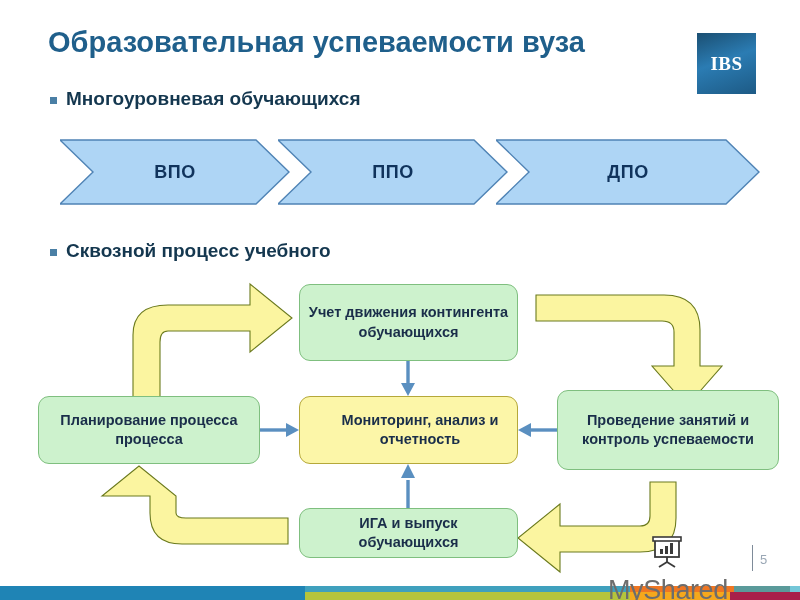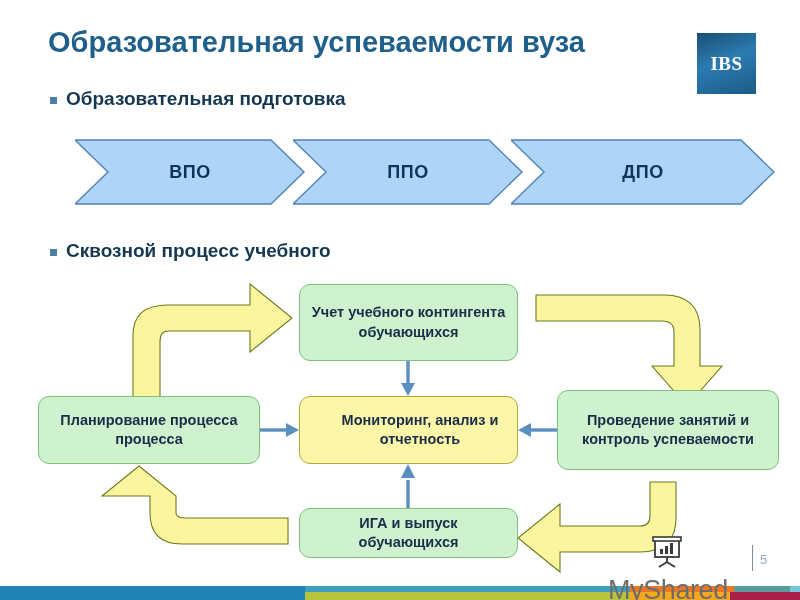--- a/index.html
+++ b/index.html
@@ -73,21 +73,21 @@
     font-weight: bold;
     color: #14374f;
     white-space: nowrap;
   }
   #bullet-1 { left: 50px; top: 88px; }
   #bullet-2 { left: 50px; top: 240px; }
 
   
   .chev-row {
     position: absolute;
-    left: 75px;
+    left: 60px;
     top: 139px;
     width: 700px;
     height: 66px;
   }
   .chev {
     position: absolute;
     top: 0;
     height: 66px;
     display: flex;
     align-items: center;
@@ -205,21 +205,21 @@
 <div id="slide">
 
   <div class="slide-title">Образовательная успеваемости вуза</div>
 
   <div class="ibs-logo">
     <span class="ibs-text">IBS</span>
   </div>
 
   <div class="bullet-row" id="bullet-1">
     <span class="bullet-sq"></span>
-    <span class="bullet-text">Образовательная подготовка</span>
+    <span class="bullet-text">Многоуровневая обучающихся</span>
   </div>
 
   <div class="chev-row">
 
     <div class="chev" id="chev-0" style="left:0px; width:230px;">
       <svg width="230" height="66" viewBox="0 0 230 66">
         <polygon points="0,1 196,1 229,33 196,65 0,65 33,33" fill="#aed5f5" stroke="#4f83b5" stroke-width="1.4"></polygon>
       </svg>
       <span class="chev-label">ВПО</span>
     </div>
@@ -273,21 +273,21 @@
       </g>
 
       <g>
         <line x1="408" y1="238" x2="408" y2="210" stroke="#5a8fc0" stroke-width="3.4"></line>
         <polygon points="408,194 401,208 415,208" fill="#5a8fc0"></polygon>
       </g>
 
     </svg>
 
     <div class="node green" id="node-top">
-      <span>Учет учебного контингента обучающихся</span>
+      <span>Учет движения контингента обучающихся</span>
     </div>
 
     <div class="node green" id="node-left">
       <span>Планирование процесса процесса</span>
     </div>
 
     <div class="node yellow" id="node-center">
       <span>Мониторинг, анализ и отчетность</span>
     </div>
 

